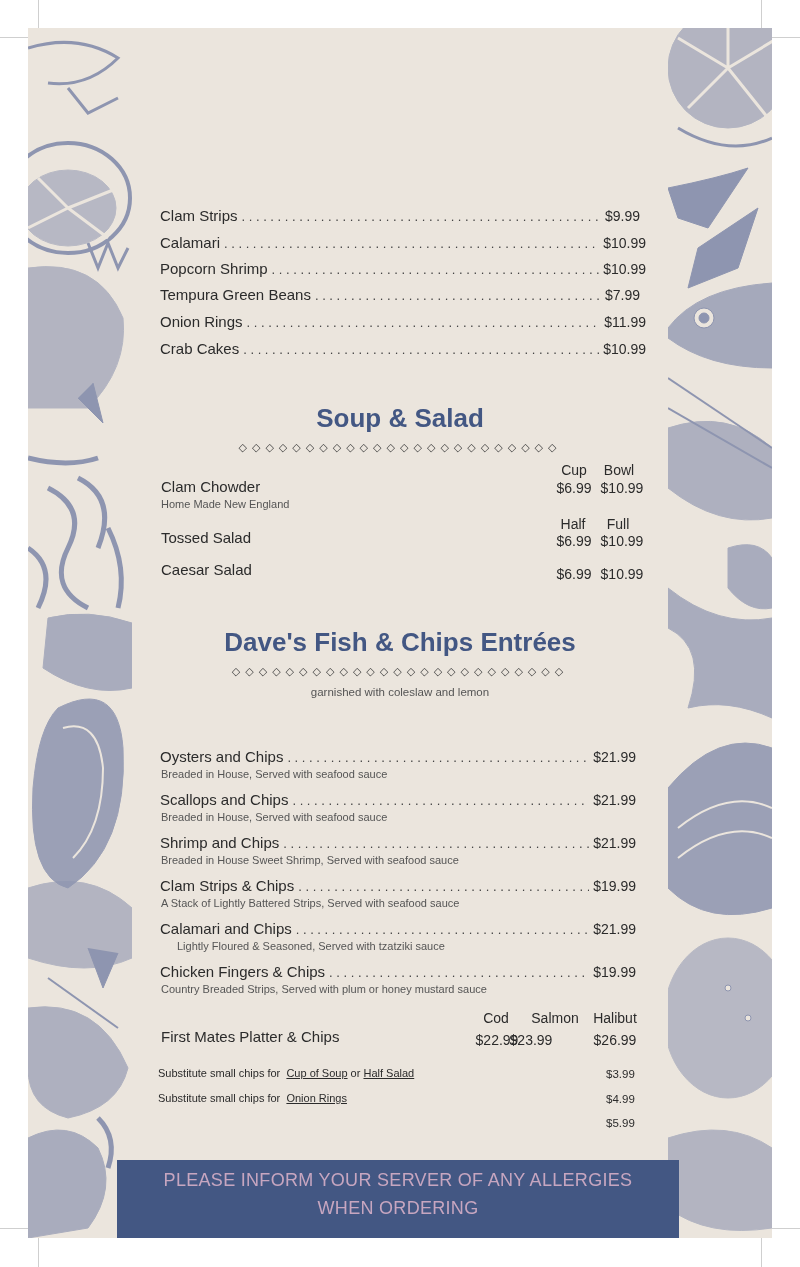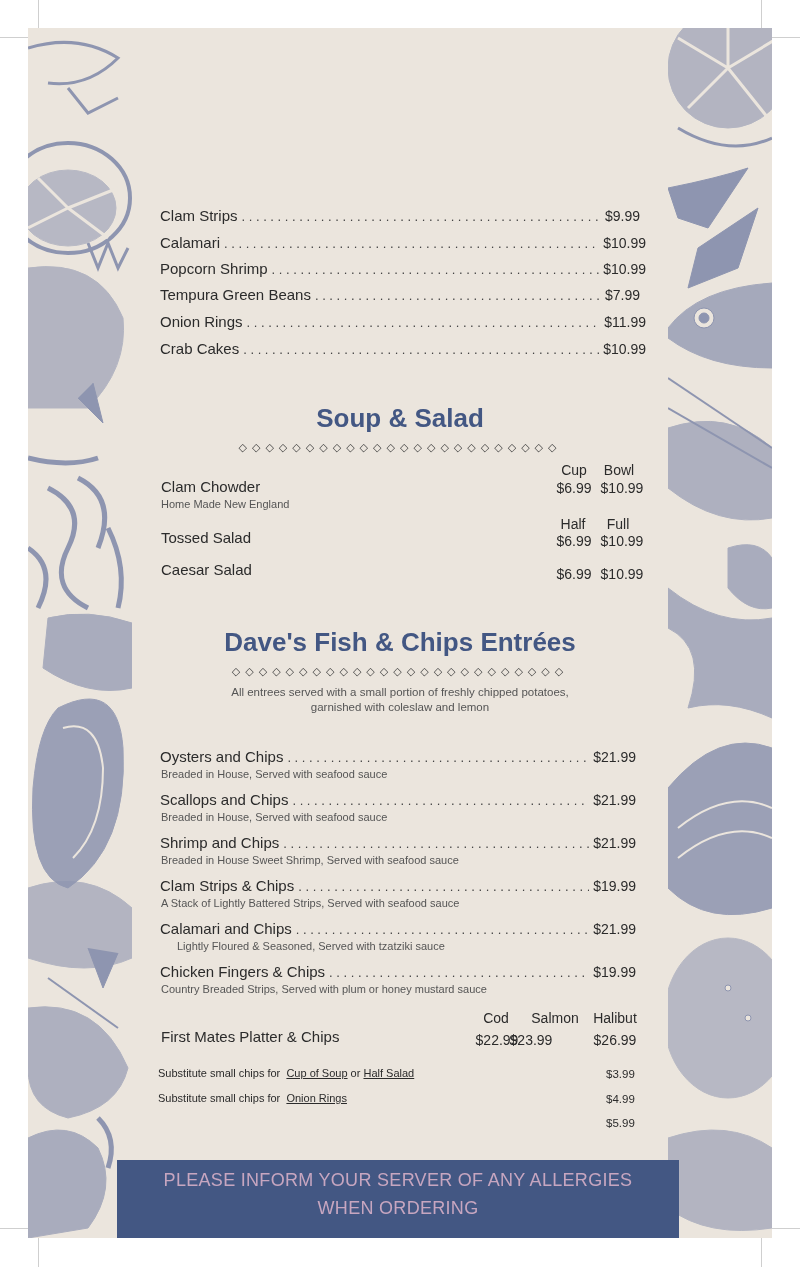--- a/index.html
+++ b/index.html
@@ -223,21 +223,20 @@
   <div class="pcol" style="left:526px;top:505px;width:40px;">$6.99</div>
   <div class="pcol" style="left:570px;top:505px;width:48px;">$10.99</div>
 
   <div class="soup-name" style="top:533px;">Caesar Salad</div>
   <div class="pcol" style="left:526px;top:538px;width:40px;">$6.99</div>
   <div class="pcol" style="left:570px;top:538px;width:48px;">$10.99</div>
 
   <div class="section-title" style="top:598px;">Dave's Fish &amp; Chips Entrées</div>
   <div class="diamonds" style="top:638px;">◇◇◇◇◇◇◇◇◇◇◇◇◇◇◇◇◇◇◇◇◇◇◇◇◇</div>
   <div class="note" style="top:657px;">
-    <div>All entrees served with a small portion of freshly chipped potatoes,</div>
     <div>garnished with coleslaw and lemon</div>
   </div>
 
   <div class="row" style="top:720px;width:476px;">
     <span class="name">Oysters and Chips</span>
     <span class="dots">................................................................................</span>
     <span class="price">$21.99</span>
   </div>
   <div class="desc" style="top:740px;">Breaded in House, Served with seafood sauce</div>
 

